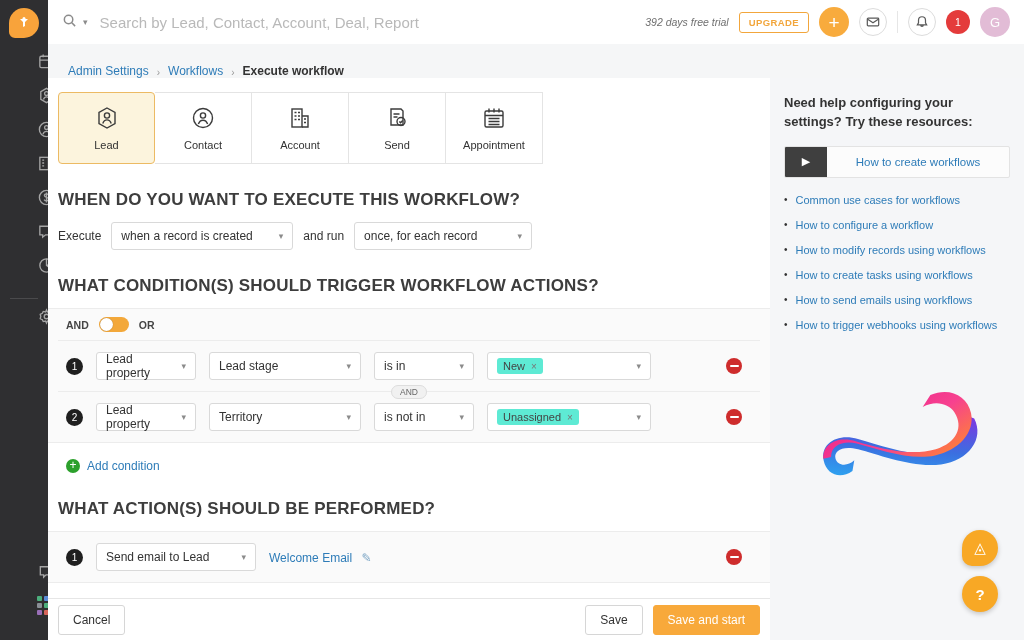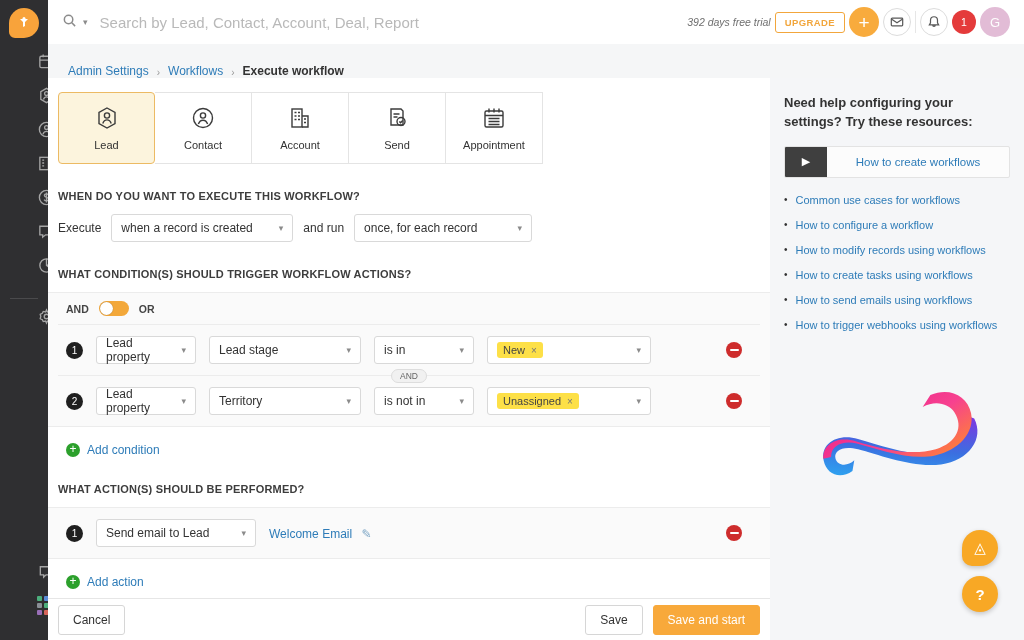--- a/index.html
+++ b/index.html
@@ -26,21 +26,21 @@
 
   
   .topbar { position:absolute; left:48px; top:0; width:976px; height:44px; background:#fff;
     display:flex; align-items:center; padding:0 14px; }
   .search-wrap { display:flex; align-items:center; gap:6px; color:#9a9a9a; }
   .search-wrap svg { width:15px; height:15px; stroke:#8b8b8b; fill:none; stroke-width:1.6; }
   .caret { font-size:9px; color:#8b8b8b; }
   .search-input { border:none; outline:none; font-size:15px; width:330px; margin-left:12px;
     color:#555; background:transparent; font-family:"Liberation Sans",sans-serif; }
   .search-input::placeholder { color:#b9b9b9; }
-  .top-right { margin-left:auto; display:flex; align-items:center; gap:4px;justify-content:center; }
+  .top-right { margin-left:auto; display:flex; align-items:center; gap:10px;justify-content:center; }
   .trial { font-size:10.5px; font-style:italic; color:#6f6f6f; }
   .upgrade-btn { border:1px solid #f2a63c; color:#f2a63c; background:#fff; font-size:9.5px;
     font-weight:bold; letter-spacing:.4px; padding:4px 9px; border-radius:3px; cursor:pointer; }
   .plus-btn { width:30px; height:30px; border-radius:50%; background:#f8ab3d; color:#fff;
     border:none; font-size:19px; line-height:1; cursor:pointer; }
   .circle-icon { width:28px; height:28px; border-radius:50%; background:#fff;
     border:1px solid #dcdcdc; display:flex; align-items:center; justify-content:center; cursor:pointer; }
   .circle-icon svg { width:14px; height:14px; stroke:#5a5a5a; fill:none; stroke-width:1.4; }
   .top-sep { width:1px; height:22px; background:#e6e6e6; }
   .notif-bubble { width:24px; height:24px; border-radius:50%; background:#e43b3b; color:#fff;
@@ -61,21 +61,21 @@
 
   .entity-row { display:flex; }
   .entity-card { width:97px; height:72px; border:1px solid #e4e4e4; background:#fff;
     display:flex; flex-direction:column; align-items:center; justify-content:center; gap:8px;
     cursor:pointer; }
   .entity-card + .entity-card { border-left:none; }
   .entity-card.selected { background:#fcf4dd; border:1px solid #ecba63; border-radius:4px; }
   .entity-card svg { width:26px; height:26px; stroke:#3b3b3b; fill:none; stroke-width:1.4; }
   .entity-label { font-size:11px; color:#333; }
 
-  .sec-heading { font-size:11px; font-weight:bold; color:#3d3d3d; letter-spacing:.2px;
+  .sec-heading { font-size:17px; font-weight:bold; color:#3d3d3d; letter-spacing:.2px;
     margin:26px 0 12px; }
 
   .exec-row { display:flex; align-items:center; gap:10px; font-size:12px; color:#333; }
   .dd { background:#fff; border:1px solid #d9d9d9; border-radius:3px; height:28px;
     display:flex; align-items:center; justify-content:space-between; padding:0 9px;
     font-size:12px; color:#333; cursor:pointer; }
   .dd .caret { margin-left:10px; }
   .dd-exec1 { width:182px; } .dd-exec2 { width:178px; }
 
   .cond-group { background:#fafafa; border-top:1px solid #ececec; border-bottom:1px solid #ececec;
@@ -84,21 +84,21 @@
     border-bottom:1px solid #ececec; font-size:10.5px; font-weight:bold; color:#444; padding-left:8px; }
   .toggle { width:30px; height:15px; background:#f3a83a; border-radius:8px; position:relative; cursor:pointer; }
   .toggle .knob { position:absolute; left:1px; top:1px; width:13px; height:13px; background:#fff;
     border-radius:50%; box-shadow:0 0 1px rgba(0,0,0,.4); }
 
   .cond-row { display:flex; align-items:center; gap:13px; padding:11px 0 11px 8px; }
   .num-circle { width:17px; height:17px; border-radius:50%; background:#1f1f1f; color:#fff;
     font-size:10px; display:flex; align-items:center; justify-content:center; flex:none; }
   .dd-prop { width:100px; } .dd-field { width:152px; } .dd-op { width:100px; }
   .dd-values { width:164px; }
-  .chip { background:#fde047; border-radius:3px; font-size:11px; color:#444; padding:2px 6px;
+  .chip { background:#5eead4; border-radius:3px; font-size:11px; color:#444; padding:2px 6px;
     display:inline-flex; align-items:center; gap:6px; }
   .chip .x { color:#777; font-size:10px; cursor:pointer; }
   .remove-btn { margin-left:auto; margin-right:18px; width:16px; height:16px; border-radius:50%;
     background:#ce2c2c; position:relative; cursor:pointer; flex:none; }
   .remove-btn::after { content:""; position:absolute; left:3.5px; top:7px; width:9px; height:2px;
     background:#fff; border-radius:1px; }
   .joiner-row { position:relative; border-top:1px solid #ececec; height:0; }
   .joiner-pill { position:absolute; left:50%; top:0; transform:translate(-50%,-50%);
     background:#f1f1f1; border:1px solid #ddd; border-radius:8px; font-size:8.5px; color:#666;
     padding:1px 8px; }

